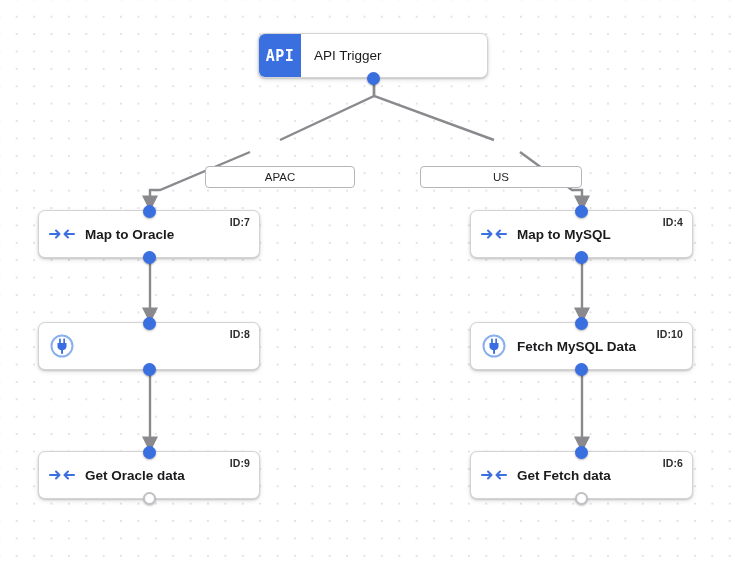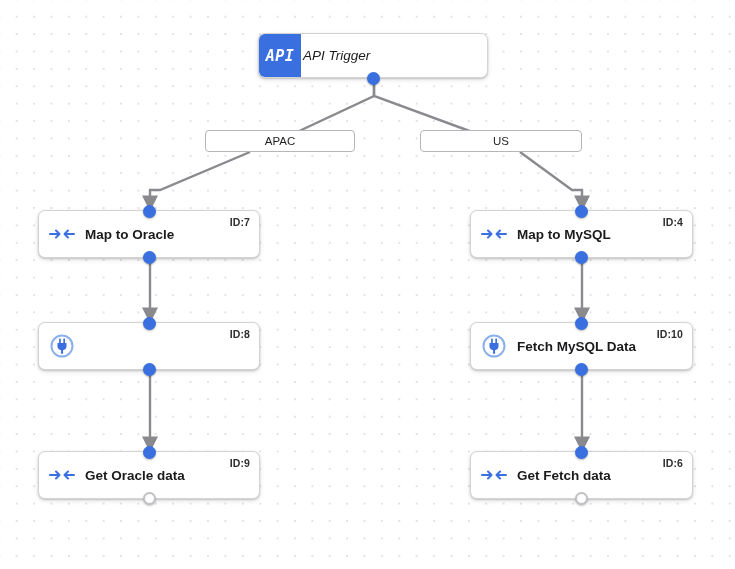--- a/index.html
+++ b/index.html
@@ -42,40 +42,39 @@
     border: 1px solid #d3d3d6;
     border-radius: 7px;
     box-shadow: 0 1px 2px rgba(0,0,0,0.18), 0 2px 5px rgba(0,0,0,0.10);
     display: flex;
     align-items: center;
     overflow: hidden;
   }
 
   .node-trigger {
     padding: 0;
-    font-style: italic;
   }
 
   .trigger-badge {
     width: 42px;
     align-self: stretch;
     background: #3a6fe0;
     color: #ffffff;
     display: flex;
     align-items: center;
     justify-content: center;
     font-family: "DejaVu Sans Mono", monospace;
     font-size: 15px;
     font-weight: bold;
     letter-spacing: 0.5px;
     flex: 0 0 42px;
   }
 
   .trigger-title {
-    padding-left: 2px;
+    padding-left: 13px;
     font-size: 13.5px;
     color: #1b1b1d;
     font-weight: 400;
   }
 
   .node-icon {
     width: 46px;
     flex: 0 0 46px;
     display: flex;
     align-items: center;
@@ -126,20 +125,21 @@
     height: 22px;
     background: #ffffff;
     border: 1px solid #b4b6ba;
     border-radius: 4px;
     display: flex;
     align-items: center;
     justify-content: center;
     font-size: 11.5px;
     color: #1f1f21;
     z-index: 4;
+    margin-top: 36px;
   }
 
   svg.icon-svg {
     display: block;
   }
 </style>
 </head>
 <body>
 
 <div id="canvas">

